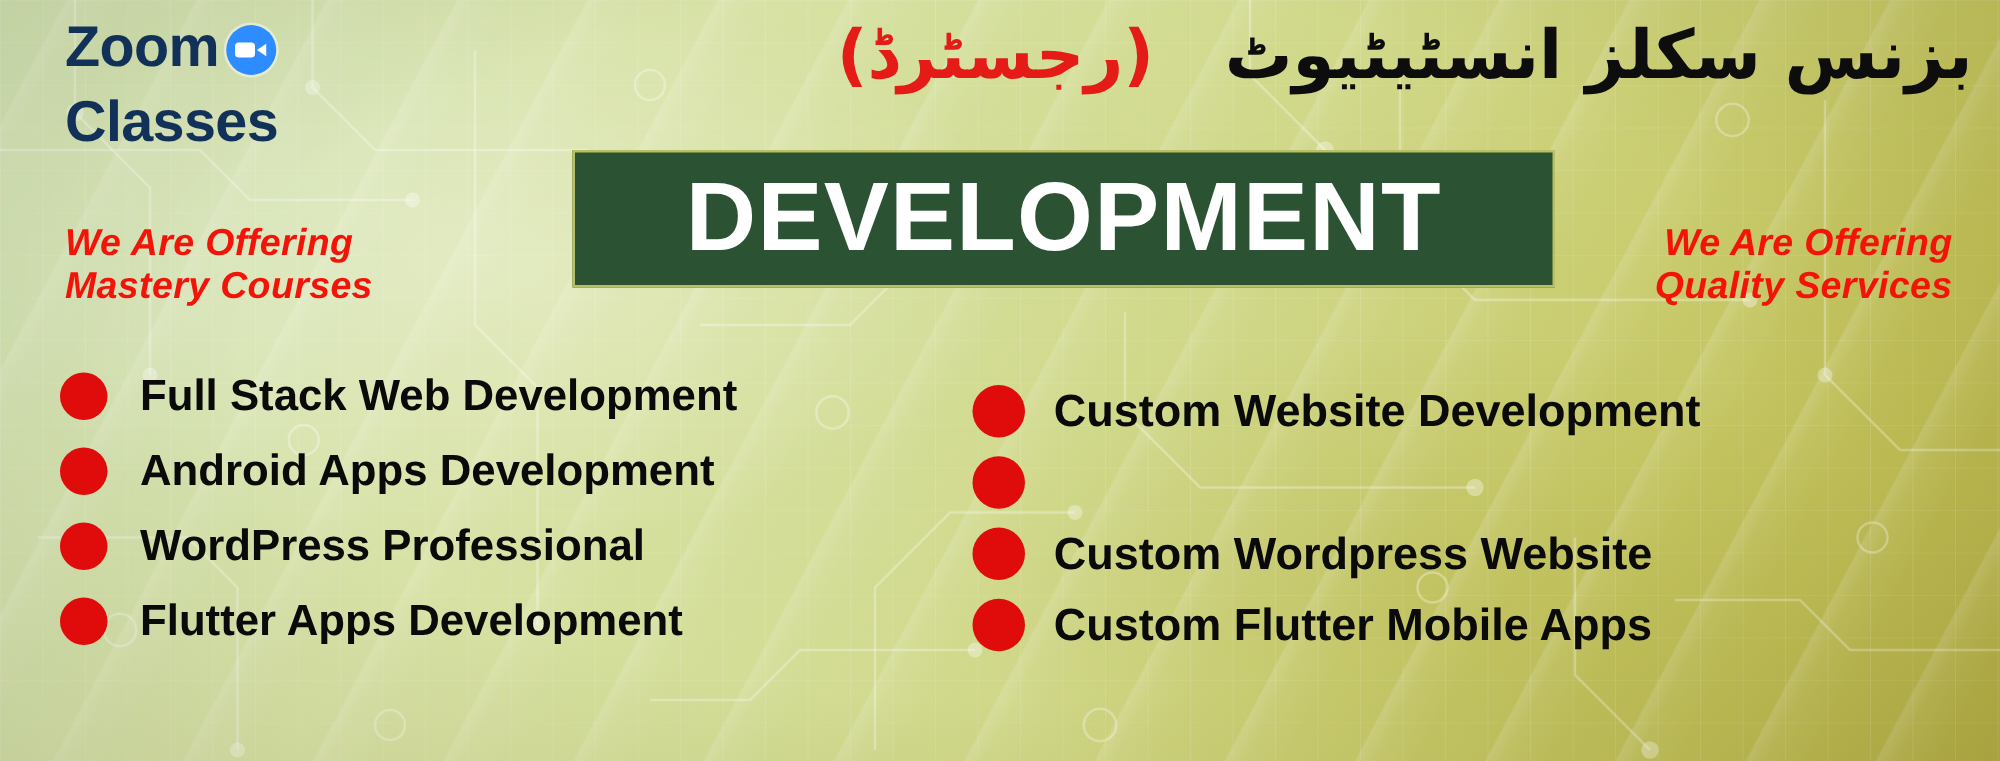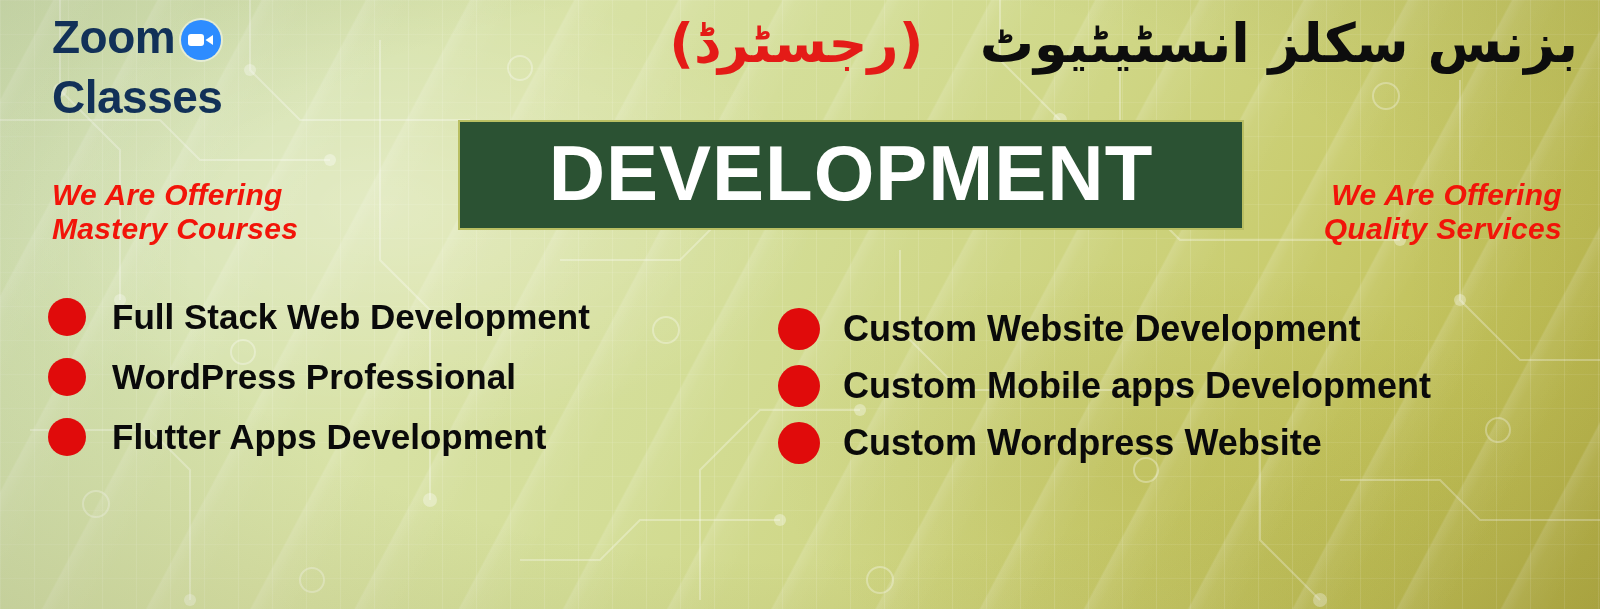--- a/index.html
+++ b/index.html
@@ -277,36 +277,43 @@
     <div>Quality Services</div>
   </div>
 
   <div class="list" id="list-left">
     <div class="list-item">
       <span class="bullet"></span>
       <span class="item-label">Full Stack Web Development</span>
     </div>
     <div class="list-item">
       <span class="bullet"></span>
+      <span class="item-label">Android Apps Development</span>
+    </div>
+    <div class="list-item">
+      <span class="bullet"></span>
       <span class="item-label">WordPress Professional</span>
     </div>
     <div class="list-item">
       <span class="bullet"></span>
       <span class="item-label">Flutter Apps Development</span>
     </div>
   </div>
 
   <div class="list" id="list-right">
     <div class="list-item">
       <span class="bullet"></span>
       <span class="item-label">Custom Website Development</span>
     </div>
     <div class="list-item">
       <span class="bullet"></span>
-      <span class="item-label">Custom Mobile apps Development</span>
     </div>
     <div class="list-item">
       <span class="bullet"></span>
       <span class="item-label">Custom Wordpress Website</span>
     </div>
+    <div class="list-item">
+      <span class="bullet"></span>
+      <span class="item-label">Custom Flutter Mobile Apps</span>
+    </div>
   </div>
 
 </div>
 
 </body></html>

